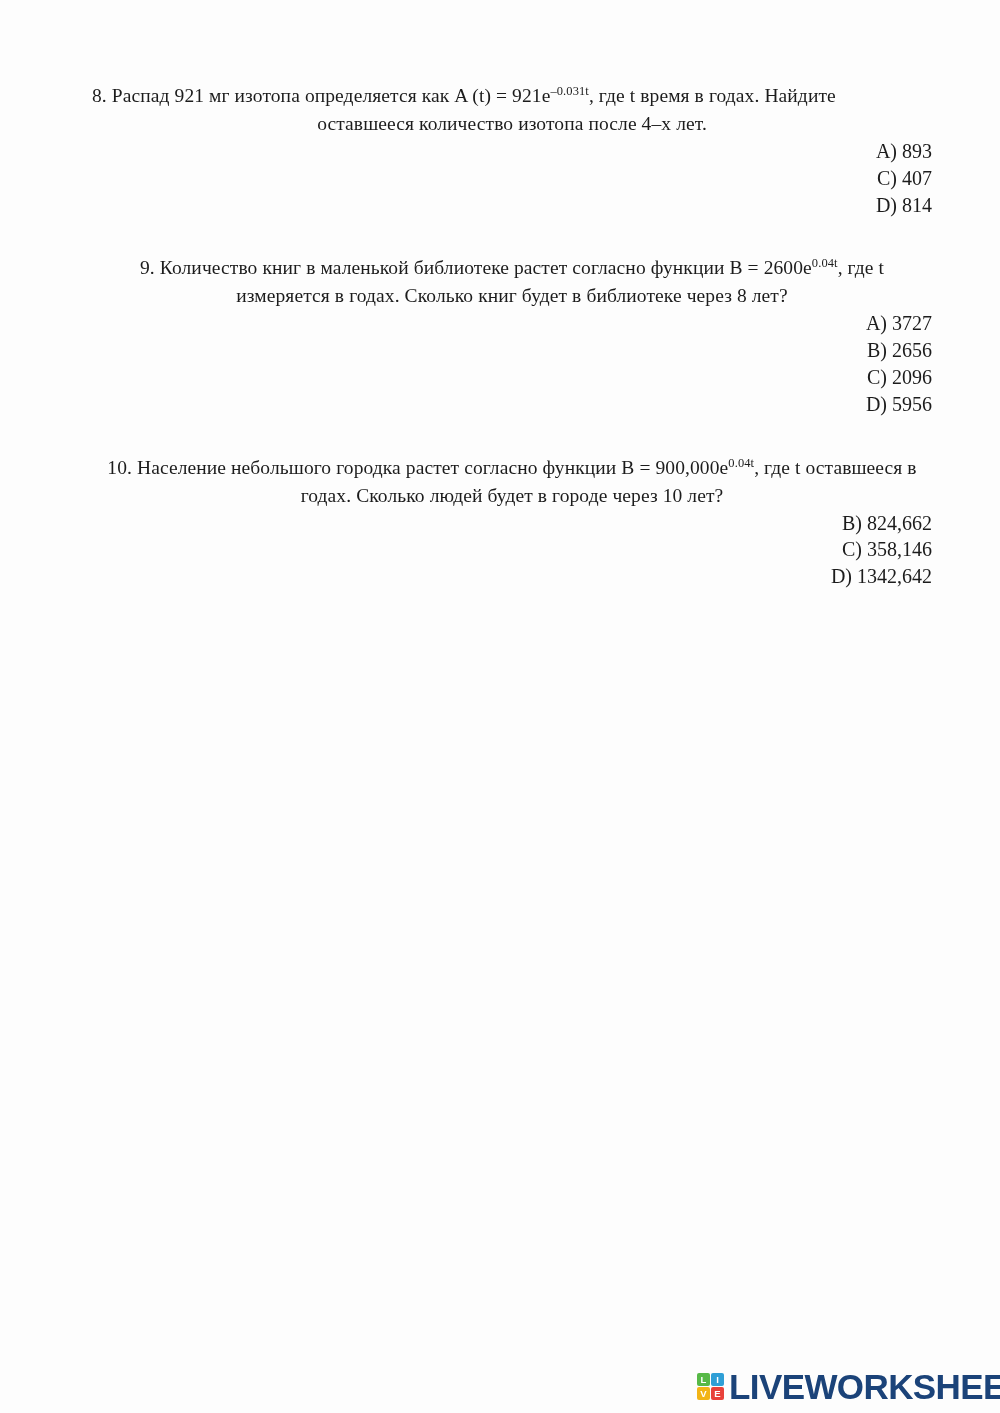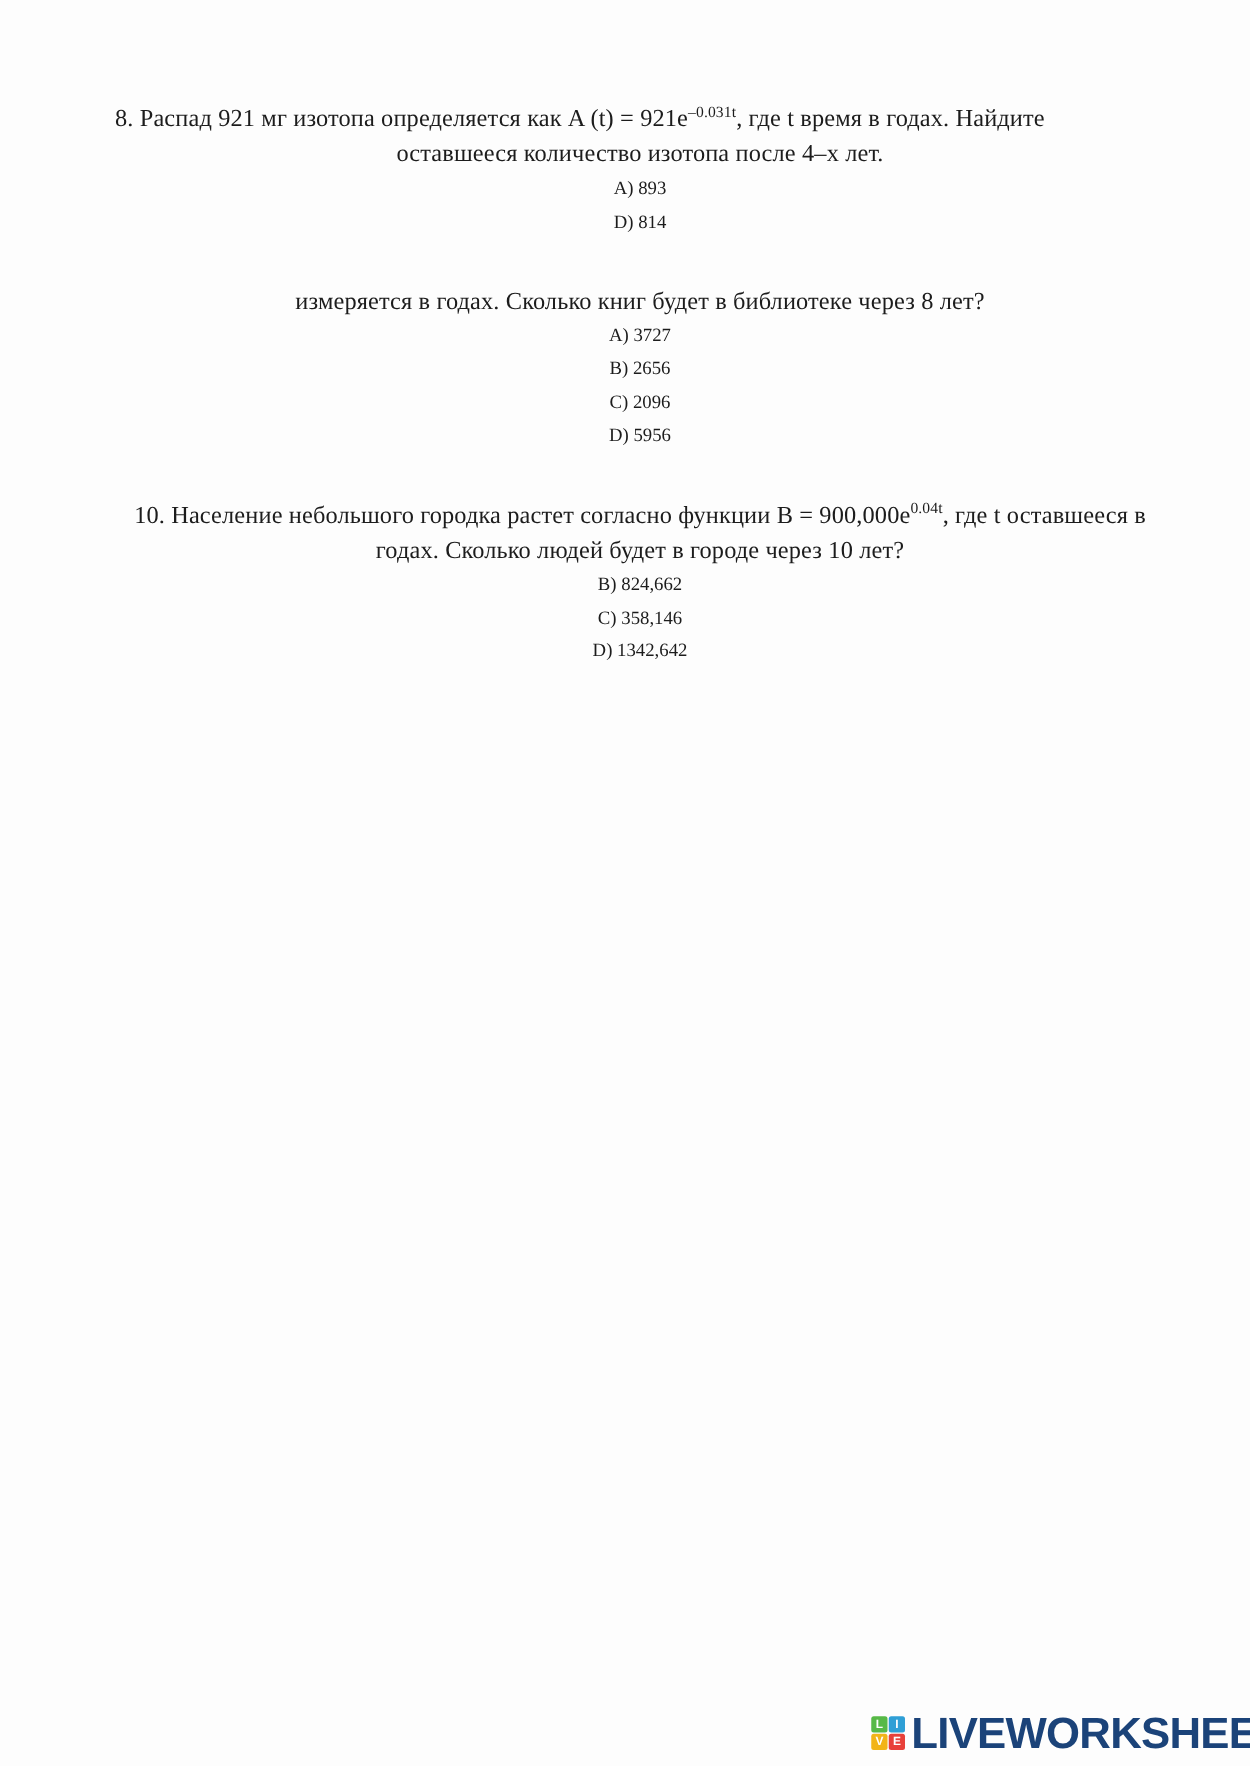--- a/index.html
+++ b/index.html
@@ -44,24 +44,24 @@
     text-justify: inter-word;
     margin: 0 0 1px 0;
     letter-spacing: 0.1px;
   }
 
   .q-body.nojustify {
     text-align: center;
   }
 
   .opt {
-    font-size: 15px;
+    font-size: 20px;
     line-height: 26.8px;
     margin: 0;
-    text-align: center;
+    text-align: right;
     white-space: pre;
   }
 
   sup {
     font-size: 0.64em;
     vertical-align: super;
     line-height: 0;
   }
 
   
@@ -110,24 +110,26 @@
 <body>
 
 <div class="page">
 
   <div class="content">
 
     <div class="question-block">
       <p class="q-body"><span>8. Распад 921 мг изотопа определяется как A (t) = 921e</span><sup>–0.031t</sup><span>, где t время в годах. Найдите</span></p>
       <p class="q-body nojustify">оставшееся количество изотопа после 4–х лет.</p>
       <p class="opt">A) 893</p>
+      <p class="opt">C) 407</p>
       <p class="opt">D) 814</p>
     </div>
 
     <div class="question-block">
+      <p class="q-body nojustify"><span>9. Количество книг в маленькой библиотеке растет согласно функции B = 2600e</span><sup>0.04t</sup><span>, где t</span></p>
       <p class="q-body nojustify">измеряется в годах. Сколько книг будет в библиотеке через 8 лет?</p>
       <p class="opt">A) 3727</p>
       <p class="opt">B) 2656</p>
       <p class="opt">C) 2096</p>
       <p class="opt">D) 5956</p>
     </div>
 
     <div class="question-block">
       <p class="q-body nojustify"><span>10. Население небольшого городка растет согласно функции B = 900,000e</span><sup>0.04t</sup><span>, где t оставшееся в</span></p>
       <p class="q-body nojustify">годах. Сколько людей будет в городе через 10 лет?</p>

